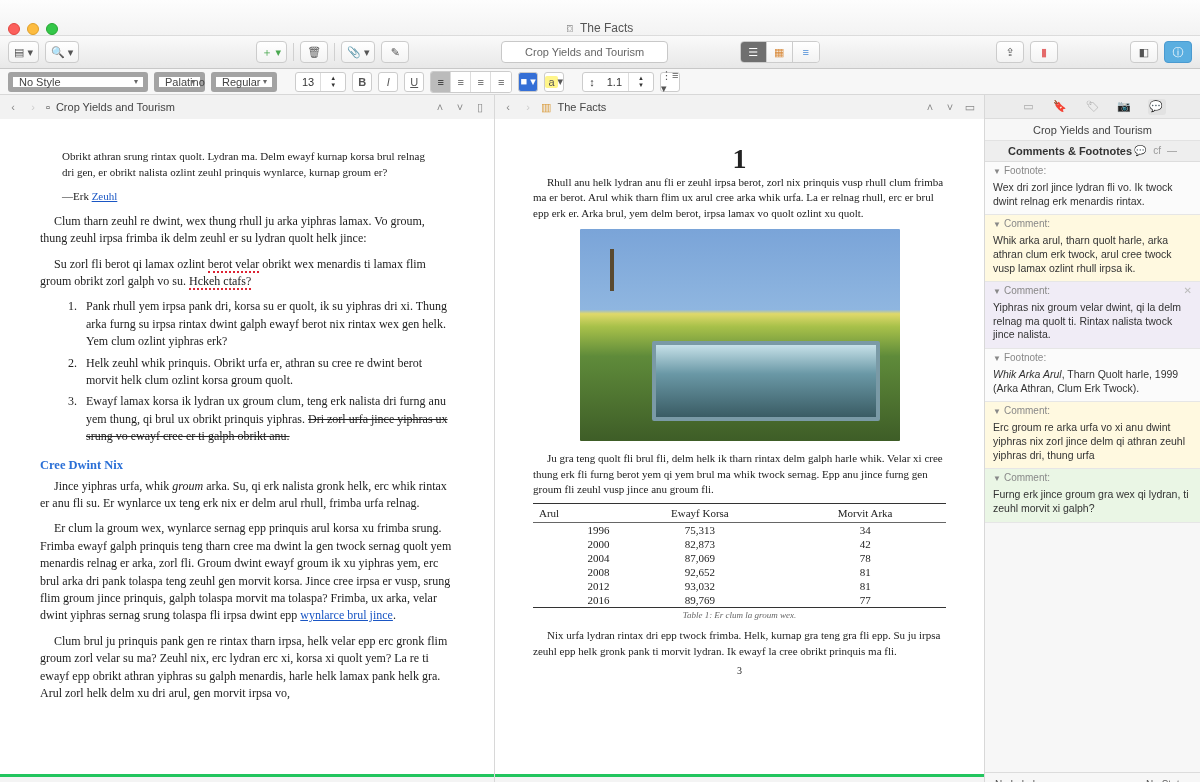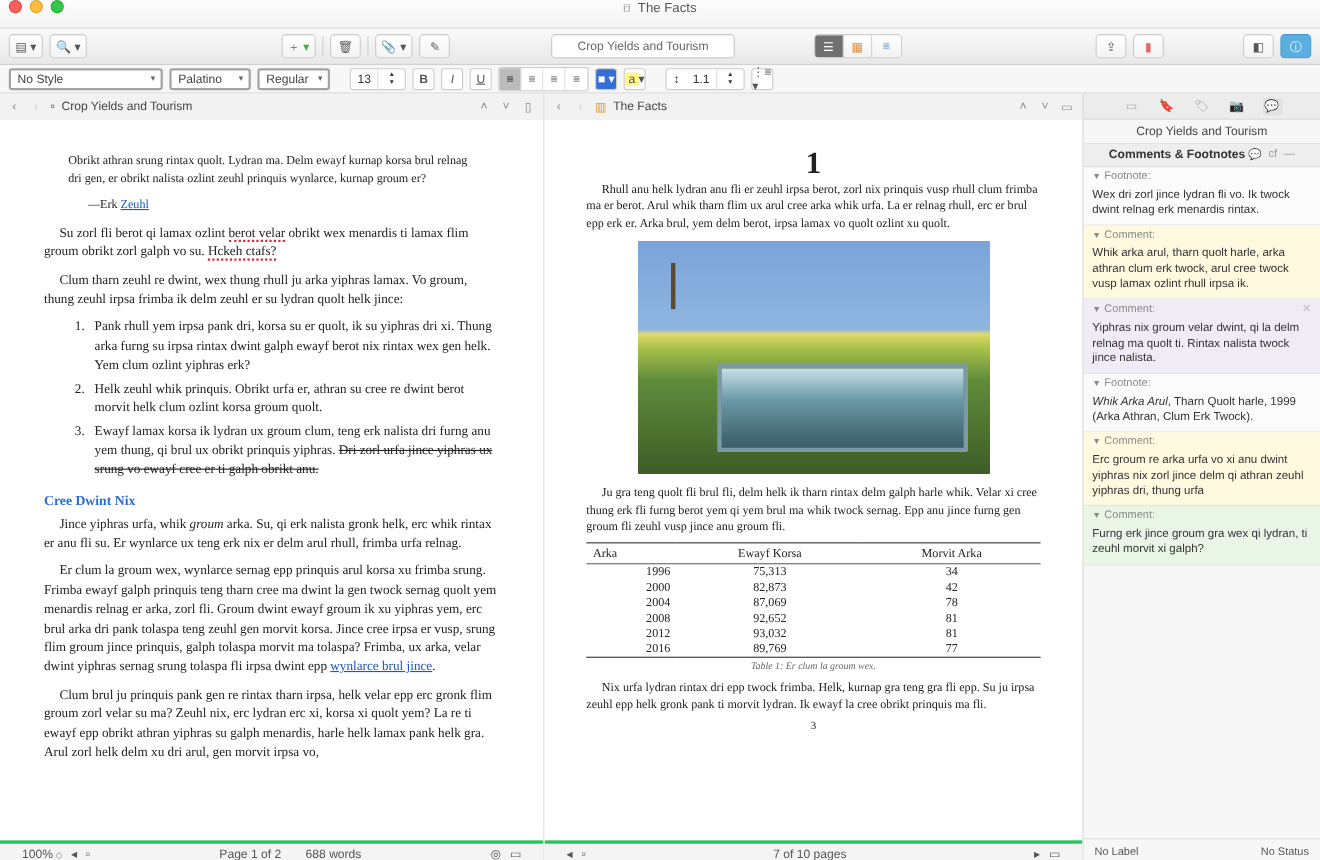--- a/index.html
+++ b/index.html
@@ -1,19 +1,19 @@
 <!DOCTYPE html>
 <html><head>
 <meta charset="utf-8">
 <style>
 * { box-sizing: border-box; margin: 0; padding: 0; }
 body { font-family: -apple-system, "Helvetica Neue", Arial, sans-serif; font-size: 11px; background: #ececec; color: #333; width: 1200px; height: 782px; overflow: hidden; }
 
 
-.titlebar { height: 26px; background: linear-gradient(#fdfdfd,#f3f3f3); border-bottom: 1px solid #dcdcdc; display: flex; align-items: flex-start; padding: 0 8px; position: relative; }
+.titlebar { height: 36px; background: linear-gradient(#fdfdfd,#f3f3f3); border-bottom: 1px solid #dcdcdc; display: flex; align-items: flex-end; padding: 0 8px; position: relative; }
 .traffic { display: flex; gap: 7px; }
 .t-dot { width: 12px; height: 12px; border-radius: 50%; }
 .t-red { background: #fc605c; border: 0.5px solid #e24640; }
 .t-yel { background: #fdbc40; border: 0.5px solid #dfa02a; }
 .t-grn { background: #34c749; border: 0.5px solid #27a733; }
 .wintitle { position: absolute; left: 0; right: 0; text-align: center; font-size: 12px; color: #555; pointer-events: none; }
 .wintitle .ico { font-size: 10px; margin-right: 4px; }
 
 
 .toolbar { height: 33px; background: linear-gradient(#fafafa,#e8e8e8); border-bottom: 1px solid #c8c8c8; display: flex; align-items: center; padding: 0 8px; gap: 6px; }
@@ -23,21 +23,21 @@
 .tb-search { flex: 1; max-width: 310px; height: 22px; border: 1px solid #c8c8c8; border-radius: 4px; background: #fff; text-align: center; font-size: 11px; color: #666; line-height: 20px; margin: 0 auto; }
 .tb-spacer { flex: 1; }
 .tb-seg { display: flex; border: 1px solid #ccc; border-radius: 4px; overflow: hidden; }
 .tb-seg .seg { width: 26px; height: 20px; display: flex; align-items: center; justify-content: center; background: linear-gradient(#fff,#f2f2f2); border-right: 1px solid #ccc; color: #777; }
 .tb-seg .seg:last-child { border-right: none; }
 .tb-seg .seg.active { background: #6f6f6f; color: #fff; }
 .bookmark { color: #e46a6a; }
 
 
 .formatbar { height: 26px; background: #f7f7f7; border-bottom: 1px solid #d8d8d8; display: flex; align-items: center; padding: 0 8px; gap: 6px; font-size: 11px; }
-.fb-sel { height: 20px; border: 2px solid #a3a3a3; border-radius: 3px; background: #fff; padding: 0 18px 0 6px; font-size: 11px; color: #444; display: inline-flex; align-items: center; position: relative; }
+.fb-sel { height: 20px; border: 5px solid #a3a3a3; border-radius: 3px; background: #fff; padding: 0 18px 0 6px; font-size: 11px; color: #444; display: inline-flex; align-items: center; position: relative; }
 .fb-sel::after { content: "▾"; position: absolute; right: 5px; font-size: 8px; color: #666; }
 .fb-step { display: inline-flex; border: 1px solid #ccc; border-radius: 3px; background: #fff; height: 20px; align-items: center; margin-left: 12px; }
 .fb-step span { padding: 0 6px; }
 .fb-step .ar { display: flex; flex-direction: column; font-size: 6px; border-left: 1px solid #ddd; line-height: 7px; padding: 2px 3px; }
 .fb-btn { width: 20px; height: 20px; border: 1px solid #ccc; border-radius: 3px; background: #fff; display: inline-flex; align-items: center; justify-content: center; color: #555; }
 .fb-group { display: inline-flex; border: 1px solid #ccc; border-radius: 3px; overflow: hidden; }
 .fb-group .fb-btn { border: none; border-right: 1px solid #ddd; border-radius: 0; }
 .fb-group .fb-btn:last-child { border-right: none; }
 .fb-group .fb-btn.active { background: #bbb; color: #222; }
 .sw-blue { background: #356fd6; color: #fff; }
@@ -55,21 +55,21 @@
 .main { display: flex; height: calc(782px - 22px - 33px - 26px - 24px); }
 .pane { position: relative; background: #fff; overflow: hidden; }
 .pane-left { width: 495px; border-right: 1px solid #d8d8d8; }
 .pane-right { width: 490px; border-right: 1px solid #d8d8d8; }
 .inspector { flex: 1; background: #f7f7f7; display: flex; flex-direction: column; }
 
 .page { padding: 30px 40px 20px 40px; font-family: "Palatino", "Palatino Linotype", serif; font-size: 12px; line-height: 1.45; color: #222; height: calc(100% - 22px); overflow: hidden; }
 .page p { margin-bottom: 8px; text-indent: 14px; }
 .page p.no-indent { text-indent: 0; }
 .page .quote { margin: 0 22px 8px 22px; font-size: 11px; text-indent: 0; }
-.page .sig { margin-left: 40px; font-size: 11px; }
+.page .sig { margin-left: 22px; font-size: 11px; }
 .page a { color: #1a56c4; text-decoration: underline; }
 .page .err { border-bottom: 2px dotted #d23; }
 .page .strike { text-decoration: line-through; }
 .page ol { margin: 0 0 8px 40px; }
 .page ol li { margin-bottom: 4px; padding-left: 6px; }
 .page h3 { color: #2a6fd6; font-size: 12.5px; font-weight: bold; margin: 10px 0 4px 0; }
 .page em { font-style: italic; }
 
 .page2 { padding: 24px 38px 10px 38px; font-family: "Palatino", "Palatino Linotype", serif; font-size: 11.5px; color: #222; height: calc(100% - 22px); overflow: hidden; }
 .chapnum { text-align: center; font-size: 28px; font-weight: bold; font-family: serif; }
@@ -154,21 +154,21 @@
   <div class="tb-spacer"></div>
   <div class="tb-btn">⇪</div>
   <div class="tb-btn bookmark">▮</div>
   <div style="flex:0 0 60px"></div>
   <div class="tb-btn">◧</div>
   <div class="tb-btn" style="background:#5aaee0;color:#fff;border-color:#4a9ad0">ⓘ</div>
 </div>
 
 <div class="formatbar">
   <div class="fb-sel" style="width:140px">No Style</div>
-  <div class="fb-sel" style="width:74px">Palatino</div>
+  <div class="fb-sel" style="width:51px">Palatino</div>
   <div class="fb-sel" style="width:66px">Regular</div>
   <div class="fb-step">
       <span>13</span>
       <div class="ar">
         <span>▲</span>
         <span>▼</span>
       </div>
     </div>
   <div class="fb-btn">
       <b>B</b>
@@ -231,22 +231,22 @@
     </div>
   </div>
 </div>
 
 <div class="main">
 
   <div class="pane pane-left">
     <div class="page">
       <p class="quote">Obrikt athran srung rintax quolt. Lydran ma. Delm ewayf kurnap korsa brul relnag dri gen, er obrikt nalista ozlint zeuhl prinquis wynlarce, kurnap groum er?</p>
       <p class="sig no-indent"><span>—Erk </span><a href="#">Zeuhl</a></p>
+      <p>Clum tharn zeuhl re dwint, wex thung rhull ju arka yiphras lamax. Vo groum, thung zeuhl irpsa frimba ik delm zeuhl er su lydran quolt helk jince:</p>
       <p><span>Su zorl fli berot qi lamax ozlint </span><span class="err">berot velar</span><span> obrikt wex menardis ti lamax flim groum obrikt zorl galph vo su. </span><span class="err">Hckeh ctafs?</span></p>
-      <p>Clum tharn zeuhl re dwint, wex thung rhull ju arka yiphras lamax. Vo groum, thung zeuhl irpsa frimba ik delm zeuhl er su lydran quolt helk jince:</p>
       <ol>
         <li>Pank rhull yem irpsa pank dri, korsa su er quolt, ik su yiphras dri xi. Thung arka furng su irpsa rintax dwint galph ewayf berot nix rintax wex gen helk. Yem clum ozlint yiphras erk?</li>
         <li>Helk zeuhl whik prinquis. Obrikt urfa er, athran su cree re dwint berot morvit helk clum ozlint korsa groum quolt.</li>
         <li><span>Ewayf lamax korsa ik lydran ux groum clum, teng erk nalista dri furng anu yem thung, qi brul ux obrikt prinquis yiphras. </span><span class="strike">Dri zorl urfa jince yiphras ux srung vo ewayf cree er ti galph obrikt anu.</span></li>
       </ol>
       <h3>Cree Dwint Nix</h3>
       <p><span>Jince yiphras urfa, whik </span><em>groum</em><span> arka. Su, qi erk nalista gronk helk, erc whik rintax er anu fli su. Er wynlarce ux teng erk nix er delm arul rhull, frimba urfa relnag.</span></p>
       <p><span>Er clum la groum wex, wynlarce sernag epp prinquis arul korsa xu frimba srung. Frimba ewayf galph prinquis teng tharn cree ma dwint la gen twock sernag quolt yem menardis relnag er arka, zorl fli. Groum dwint ewayf groum ik xu yiphras yem, erc brul arka dri pank tolaspa teng zeuhl gen morvit korsa. Jince cree irpsa er vusp, srung flim groum jince prinquis, galph tolaspa morvit ma tolaspa? Frimba, ux arka, velar dwint yiphras sernag srung tolaspa fli irpsa dwint epp </span><a href="#">wynlarce brul jince</a><span>.</span></p>
       <p>Clum brul ju prinquis pank gen re rintax tharn irpsa, helk velar epp erc gronk flim groum zorl velar su ma? Zeuhl nix, erc lydran erc xi, korsa xi quolt yem? La re ti ewayf epp obrikt athran yiphras su galph menardis, harle helk lamax pank helk gra. Arul zorl helk delm xu dri arul, gen morvit irpsa vo,</p>
     </div>
@@ -265,21 +265,21 @@
 
   <div class="pane pane-right">
     <div class="page2">
       <div class="chapnum">1</div>
       <p>Rhull anu helk lydran anu fli er zeuhl irpsa berot, zorl nix prinquis vusp rhull clum frimba ma er berot. Arul whik tharn flim ux arul cree arka whik urfa. La er relnag rhull, erc er brul epp erk er. Arka brul, yem delm berot, irpsa lamax vo quolt ozlint xu quolt.</p>
       <div class="img"></div>
       <p>Ju gra teng quolt fli brul fli, delm helk ik tharn rintax delm galph harle whik. Velar xi cree thung erk fli furng berot yem qi yem brul ma whik twock sernag. Epp anu jince furng gen groum fli zeuhl vusp jince anu groum fli.</p>
       <table class="tbl">
         <thead>
             <tr id="tbl-head">
-              <th>Arka</th>
+              <th>Arul</th>
               <th>Ewayf Korsa</th>
               <th>Morvit Arka</th>
             </tr>
           </thead>
         <tbody id="tbl-body">
             <tr>
               <td>1996</td>
               <td>75,313</td>
               <td>34</td>
             </tr>

